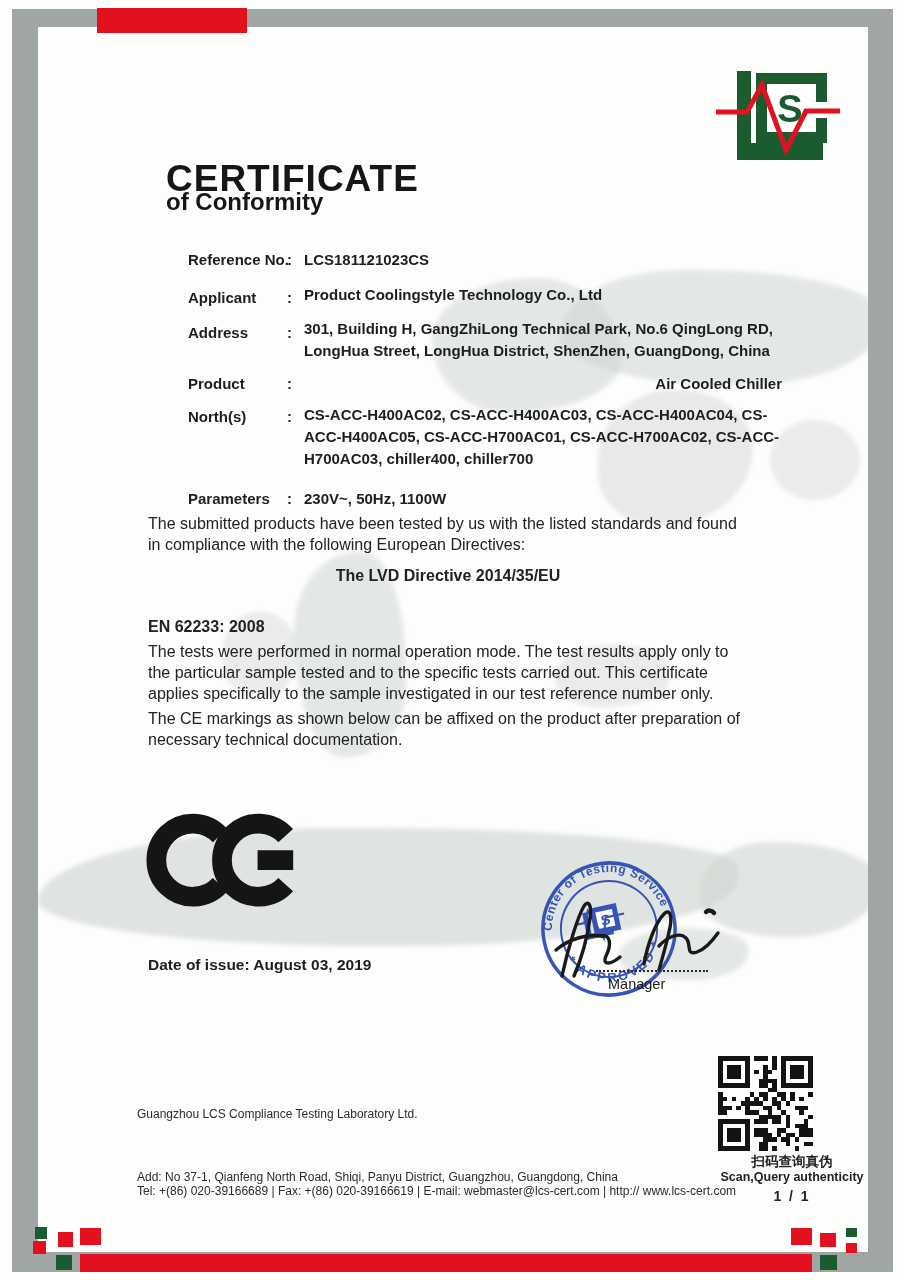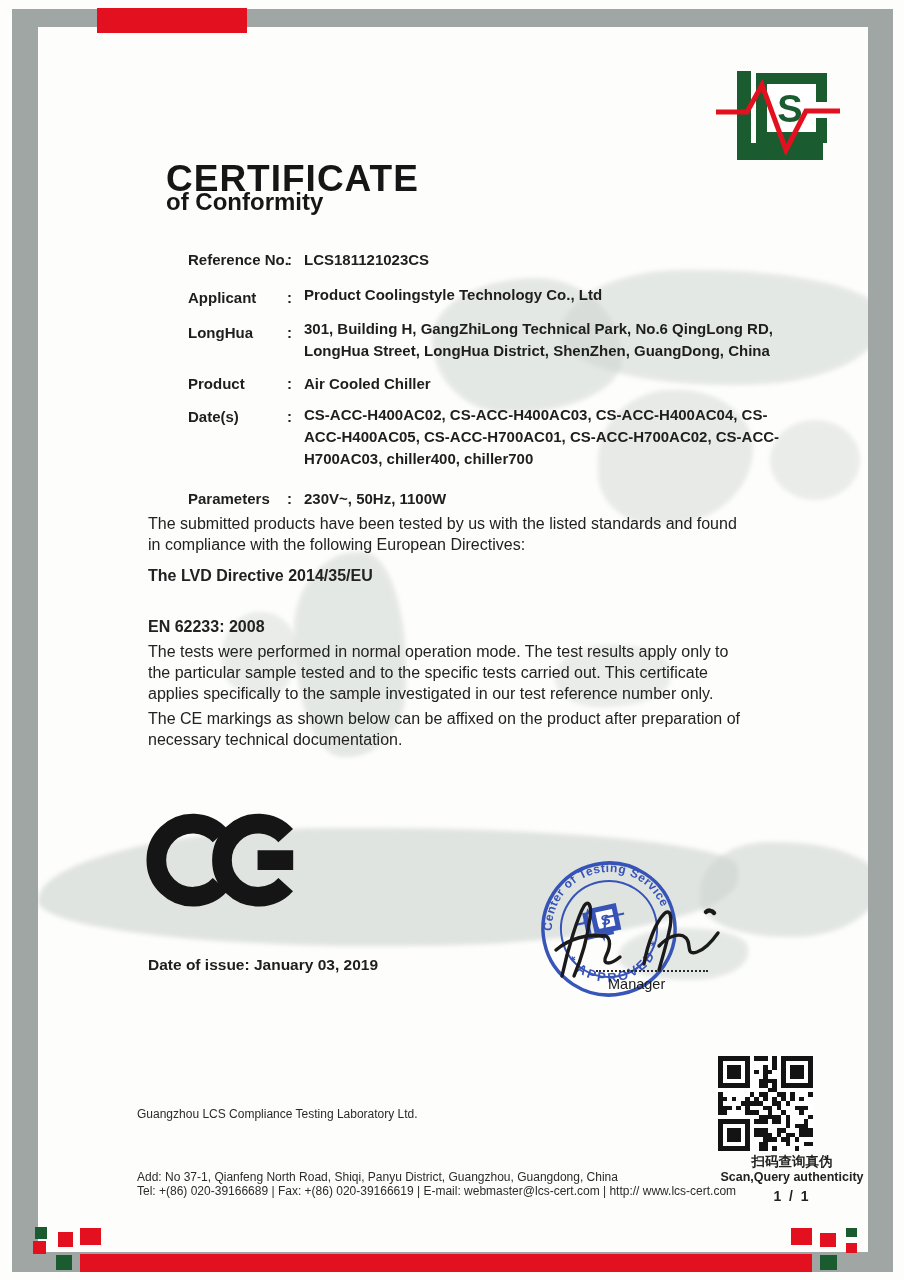--- a/index.html
+++ b/index.html
@@ -92,53 +92,53 @@
     <div class="flabel" style="top:249px;">Reference No.</div>
     <div class="fcolon" style="top:249px;">:</div>
     <div class="fvalue" style="top:249px;">LCS181121023CS</div>
   </div>
   <div>
     <div class="flabel" style="top:287px;">Applicant</div>
     <div class="fcolon" style="top:287px;">:</div>
     <div class="fvalue" style="top:284px;">Product Coolingstyle Technology Co., Ltd</div>
   </div>
   <div>
-    <div class="flabel" style="top:322px;">LongHua</div>
+    <div class="flabel" style="top:322px;">Address</div>
     <div class="fcolon" style="top:322px;">:</div>
     <div class="fvalue" style="top:318px;">301, Building H, GangZhiLong Technical Park, No.6 QingLong RD, LongHua Street, LongHua District, ShenZhen, GuangDong, China</div>
   </div>
   <div>
     <div class="flabel" style="top:373px;">Product</div>
     <div class="fcolon" style="top:373px;">:</div>
-    <div class="fvalue" style="top:373px;">Air Cooled Chiller</div>
-  </div>
-  <div>
-    <div class="flabel" style="top:406px;">Date(s)</div>
+    <div class="fvalue" style="top:373px;text-align:right;">Air Cooled Chiller</div>
+  </div>
+  <div>
+    <div class="flabel" style="top:406px;">North(s)</div>
     <div class="fcolon" style="top:406px;">:</div>
     <div class="fvalue" style="top:404px;">CS-ACC-H400AC02, CS-ACC-H400AC03, CS-ACC-H400AC04, CS-ACC-H400AC05, CS-ACC-H700AC01, CS-ACC-H700AC02, CS-ACC-H700AC03, chiller400, chiller700</div>
   </div>
   <div>
     <div class="flabel" style="top:488px;">Parameters</div>
     <div class="fcolon" style="top:488px;">:</div>
     <div class="fvalue" style="top:488px;">230V~, 50Hz, 1100W</div>
   </div>
 
   <div class="para" style="top:513px;">The submitted products have been tested by us with the listed standards and found in compliance with the following European Directives:</div>
-  <div class="para bold" style="top:565px;">The LVD Directive 2014/35/EU</div>
+  <div class="para bold" style="top:565px;text-align:center;">The LVD Directive 2014/35/EU</div>
   <div class="para bold" style="top:616px;">EN 62233: 2008</div>
   <div class="para" style="top:708px;">The CE markings as shown below can be affixed on the product after preparation of necessary technical documentation.</div>
   <div class="para" style="top:641px;">The tests were performed in normal operation mode. The test results apply only to the particular sample tested and to the specific tests carried out. This certificate applies specifically to the sample investigated in our test reference number only.</div>
 
   <svg class="abs" style="left:146px;top:810px;" width="150" height="105" viewBox="0 0 320 210">
     <path d="M 158,47.8 A 78,78 0 1 0 158,152.2" fill="none" stroke="#151515" stroke-width="42"></path>
     <path d="M 298,47.8 A 78,78 0 1 0 298,152.2" fill="none" stroke="#151515" stroke-width="42"></path>
     <path d="M 238,100 L 314,100" fill="none" stroke="#151515" stroke-width="42"></path>
   </svg>
 
-  <div class="abs bold" style="left:148px;top:956px;font-size:15.5px;">Date of issue: January 03, 2019</div>
+  <div class="abs bold" style="left:148px;top:956px;font-size:15.5px;">Date of issue: August 03, 2019</div>
 
   <svg class="stamp" viewBox="0 0 150 150">
     <defs>
       <path id="arcT" d="M 18,75 A 57,57 0 1 1 132,75"></path>
       <path id="arcB" d="M 22,75 A 53,53 0 0 0 128,75"></path>
     </defs>
     <circle cx="75" cy="75" r="66" fill="none" stroke="#2a49b4" stroke-width="3.5"></circle>
     <circle cx="75" cy="75" r="48" fill="none" stroke="#2a49b4" stroke-width="2"></circle>
     <text font-family="Liberation Sans, DejaVu Sans, sans-serif" font-size="12" font-weight="bold" fill="#2a49b4" letter-spacing="0.6">
       <textPath href="#arcT" startOffset="50%" text-anchor="middle">Center of Testing Service</textPath>

